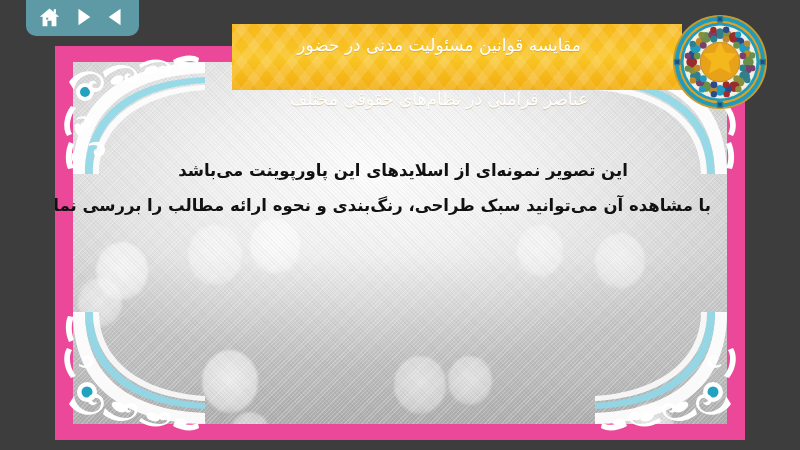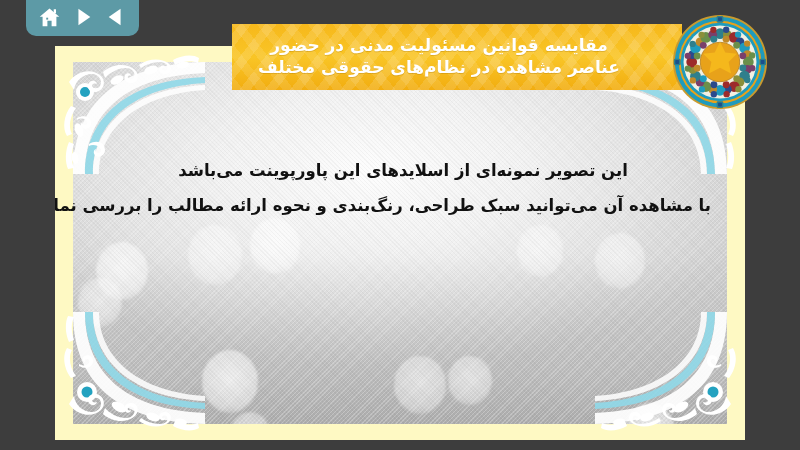--- a/index.html
+++ b/index.html
@@ -38,21 +38,21 @@
   #slide{
     position:absolute;left:55px;top:46px;
     width:690px;height:394px;
     overflow:hidden;
     background:#2aa3bf;
   }
 
   
   #slide-frame{
     position:absolute;inset:0;
-    background:#fef9c3;
+    background:#ec4899;
   }
   #slide-inner{
     position:absolute;left:18px;top:16px;right:18px;bottom:16px;
     background:
       radial-gradient(ellipse 60% 55% at 46% 30%, #fdfdfd 0%, #f2f2f2 38%, #e3e3e3 68%, #cfcfcf 100%);
     overflow:hidden;
   }
   
   #slide-inner::after{
     content:"";position:absolute;inset:0;
@@ -104,24 +104,25 @@
       linear-gradient(180deg,#f6b81b 0%,#f9c526 50%,#f2ad10 100%);
     display:flex;flex-direction:column;
     align-items:center;justify-content:center;
     padding:2px 46px 2px 10px;
     box-sizing:border-box;
   }
   .title-line{
     color:#ffffff;
     font-size:17px;
     line-height:1.28;
-    font-weight:700;
+    font-weight:400;
     white-space:nowrap;
     text-shadow:0 1px 0 rgba(160,110,0,.28);
     direction:rtl;
+    margin-top:32px;
   }
 
   
   #medallion{
     position:absolute;left:672px;top:14px;
     width:96px;height:96px;z-index:7;
   }
   #medallion svg{display:block;}
 
   
@@ -276,21 +277,21 @@
         <div class="body-line">با مشاهده آن می‌توانید سبک طراحی، رنگ‌بندی و نحوه ارائه مطالب را بررسی نمایید</div>
       </div>
 
     </div>
   </div>
 
   <div id="title-banner">
     <div id="banner-tab"></div>
     <div id="banner-body">
       <div class="title-line">مقایسه قوانین مسئولیت مدنی در حضور</div>
-      <div class="title-line">عناصر مشاهده در نظام‌های حقوقی مختلف</div>
+      <div class="title-line">عناصر فراملی در نظام‌های حقوقی مختلف</div>
     </div>
   </div>
 
   <div id="medallion">
     <svg viewBox="0 0 100 100" width="96" height="96">
       <circle cx="50" cy="50" r="49" fill="#c89a2e"></circle>
       <circle cx="50" cy="50" r="47" fill="#1f9bbd"></circle>
       <circle cx="50" cy="50" r="43" fill="#e8a21a"></circle>
       <circle cx="50" cy="50" r="41" fill="#1f9bbd"></circle>
       <circle cx="50" cy="50" r="38" fill="#f2f0e2"></circle>

